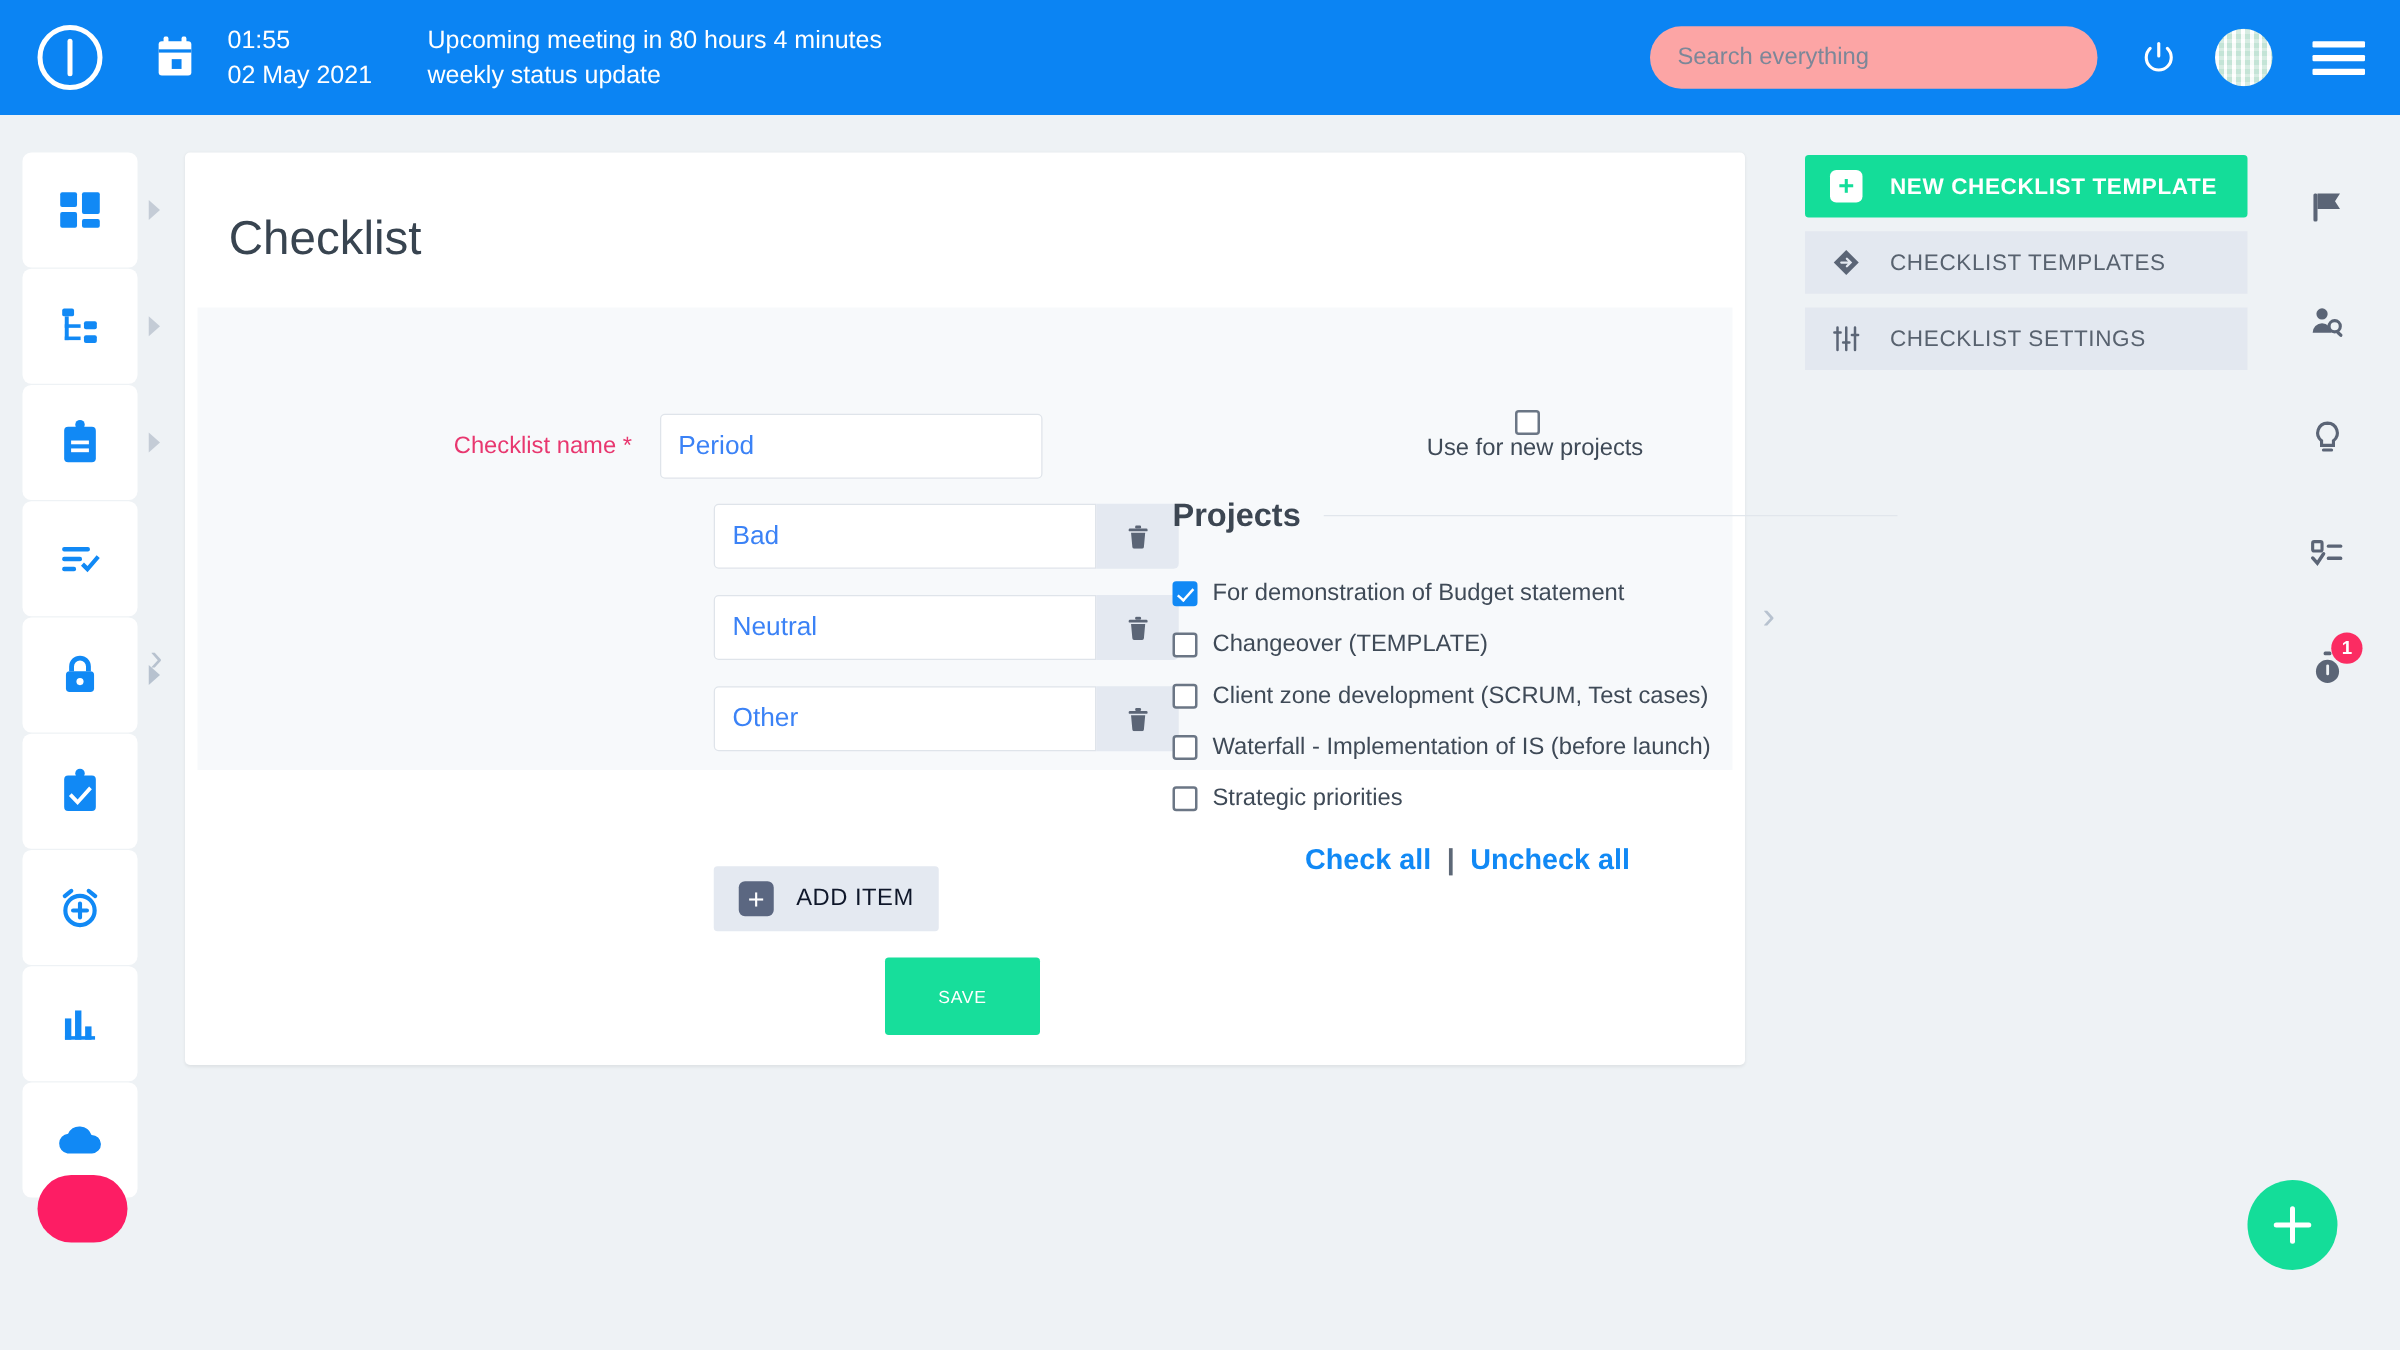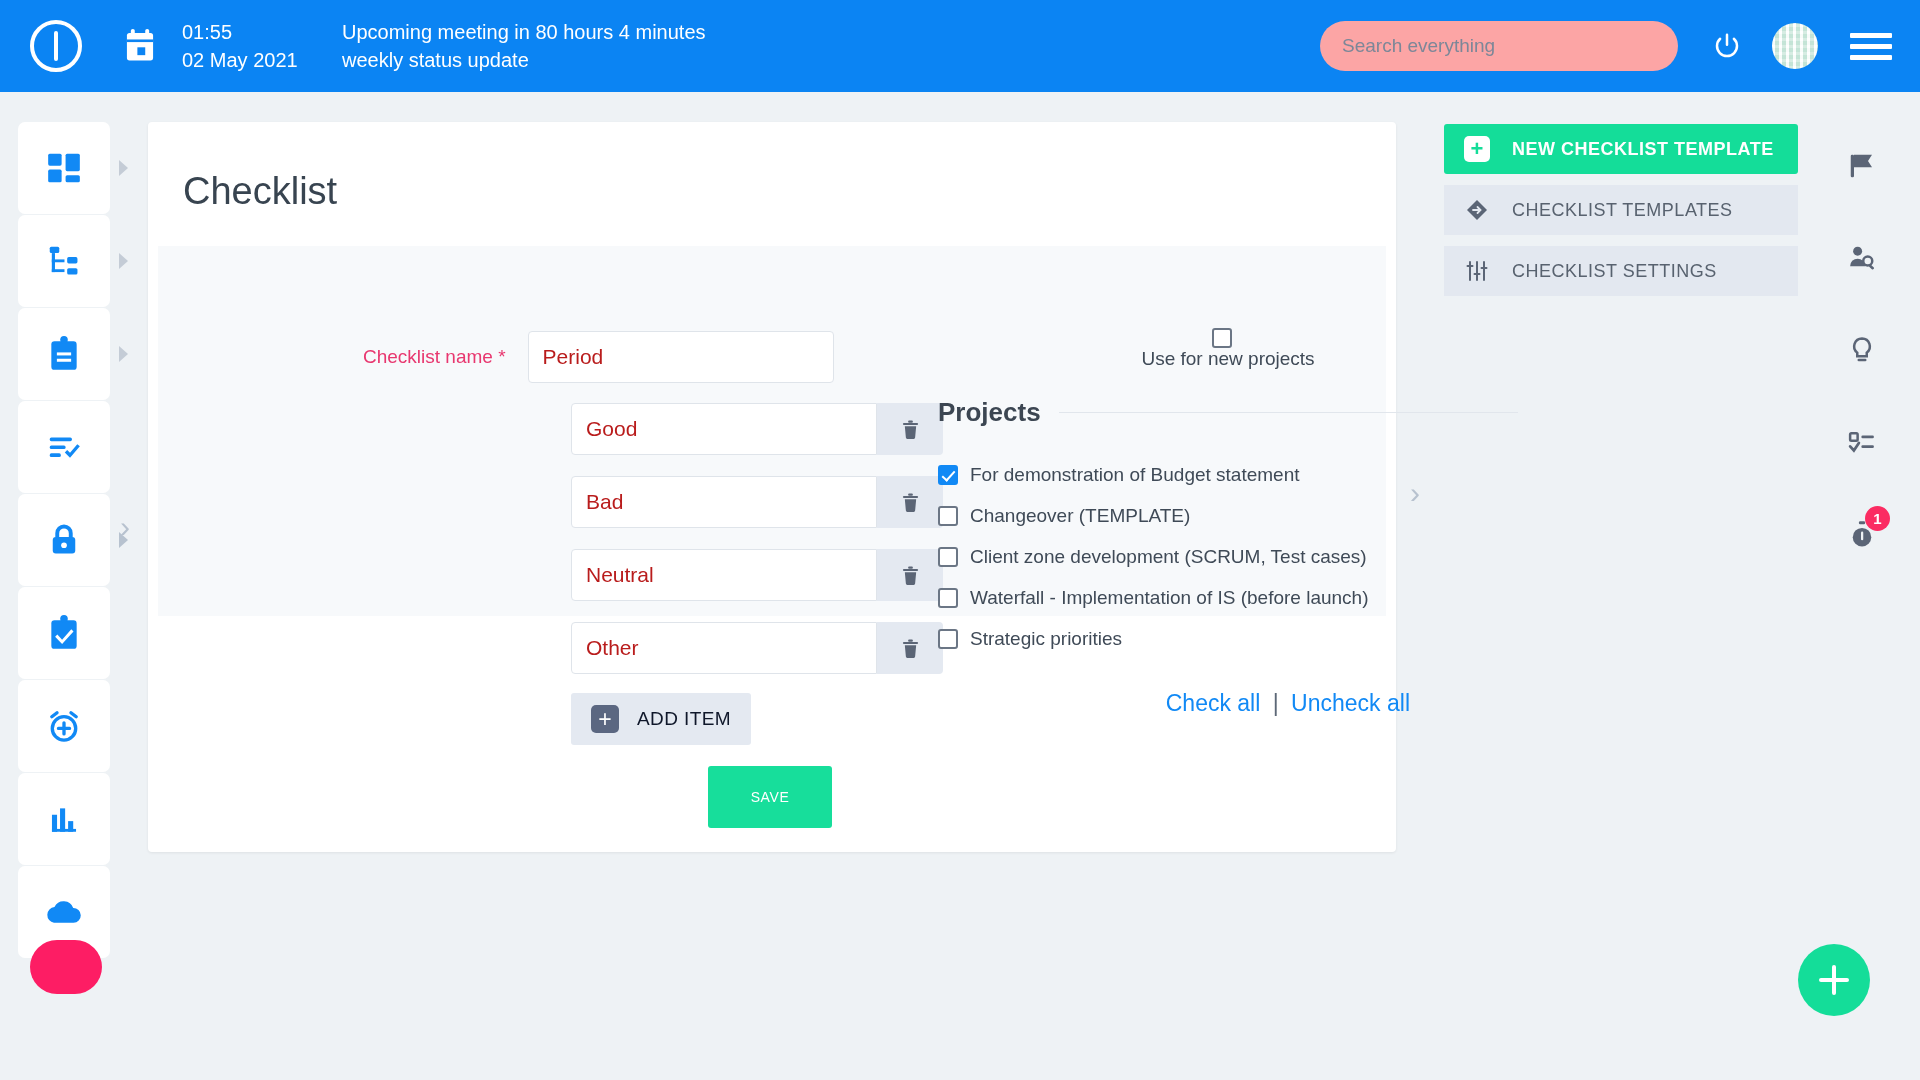--- a/index.html
+++ b/index.html
@@ -112,21 +112,21 @@
     background: #f7f9fb;
   }
 
   .name-row { position: absolute; left: 205px; top: 85px; display: flex; align-items: center; }
   .name-label { font-size: 19px; color: #e8376f; margin-right: 22px; }
   .req { color: #e8376f; }
   .text-input {
     width: 306px; height: 52px;
     border: 1px solid #dfe4ea; border-radius: 4px;
     background: #ffffff;
-    padding: 0 14px; font-size: 21px; color: #b91c1c;
+    padding: 0 14px; font-size: 21px; color: #3b82f6;
     font-family: "Liberation Sans", sans-serif;
     outline: none;
   }
   .item-rows { position: absolute; left: 413px; top: 157px; }
   .item-row { display: flex; margin-bottom: 21px; }
   .item-row .text-input { border-radius: 4px 0 0 4px; }
   .trash-btn {
     width: 66px; height: 52px;
     background: #e4e9f1; border: none; border-radius: 0 4px 4px 0;
     display: flex; align-items: center; justify-content: center;
@@ -163,22 +163,22 @@
     transform: rotate(42deg);
   }
   .cb-text { font-size: 19px; color: #3f4a57; }
   .projects-head {
     display: flex; align-items: center; margin-top: 27px; margin-bottom: 36px;
   }
   .projects-title { font-size: 26px; font-weight: bold; color: #3c4652; margin-right: 18px; }
   .hr { flex: 1; height: 1px; background: #e1e6ec; }
   .proj-line { display: flex; align-items: center; margin-bottom: 19px; }
   .check-links {
-    text-align: right; margin-top: 40px; margin-right: 108px;
-    font-size: 23px; color: #1189f5;
+    text-align: center; margin-top: 24px; margin-right: 108px;
+    font-size: 23px; color: #1189f5; font-weight: bold;
   }
   .check-links a { color: #1189f5; text-decoration: none; cursor: pointer; }
   .sep { color: #5d6877; margin: 0 6px; }
 
   .save-btn {
     position: absolute; left: 708px; top: 766px;
     width: 124px; height: 62px;
     background: #17de9b; border: none; border-radius: 3px;
     color: #ffffff; font-size: 14px; letter-spacing: .6px;
     font-family: "Liberation Sans", sans-serif;
@@ -373,30 +373,20 @@
     <div class="name-row">
       <div class="name-label">
         <span>Checklist name</span>
         <span class="req">*</span>
       </div>
       <input class="text-input" type="text" value="Period" style="">
     </div>
 
     <div class="item-rows">
       <div class="item-row">
-        <input class="text-input" type="text" value="Good" style="">
-        <button class="trash-btn">
-          <svg width="17" height="19" viewBox="0 0 18 20" fill="#5b6576">
-            <rect x="1" y="3" width="16" height="2.3" rx="1"></rect>
-            <rect x="6.5" y="0.4" width="5" height="2.4" rx="1"></rect>
-            <path d="M3 6.5 h12 l-1.1 12.1 a1.5 1.5 0 0 1 -1.5 1.4 h-6.8 a1.5 1.5 0 0 1 -1.5 -1.4 Z"></path>
-          </svg>
-        </button>
-      </div>
-      <div class="item-row">
         <input class="text-input" type="text" value="Bad" style="">
         <button class="trash-btn">
           <svg width="17" height="19" viewBox="0 0 18 20" fill="#5b6576">
             <rect x="1" y="3" width="16" height="2.3" rx="1"></rect>
             <rect x="6.5" y="0.4" width="5" height="2.4" rx="1"></rect>
             <path d="M3 6.5 h12 l-1.1 12.1 a1.5 1.5 0 0 1 -1.5 1.4 h-6.8 a1.5 1.5 0 0 1 -1.5 -1.4 Z"></path>
           </svg>
         </button>
       </div>
       <div class="item-row">

